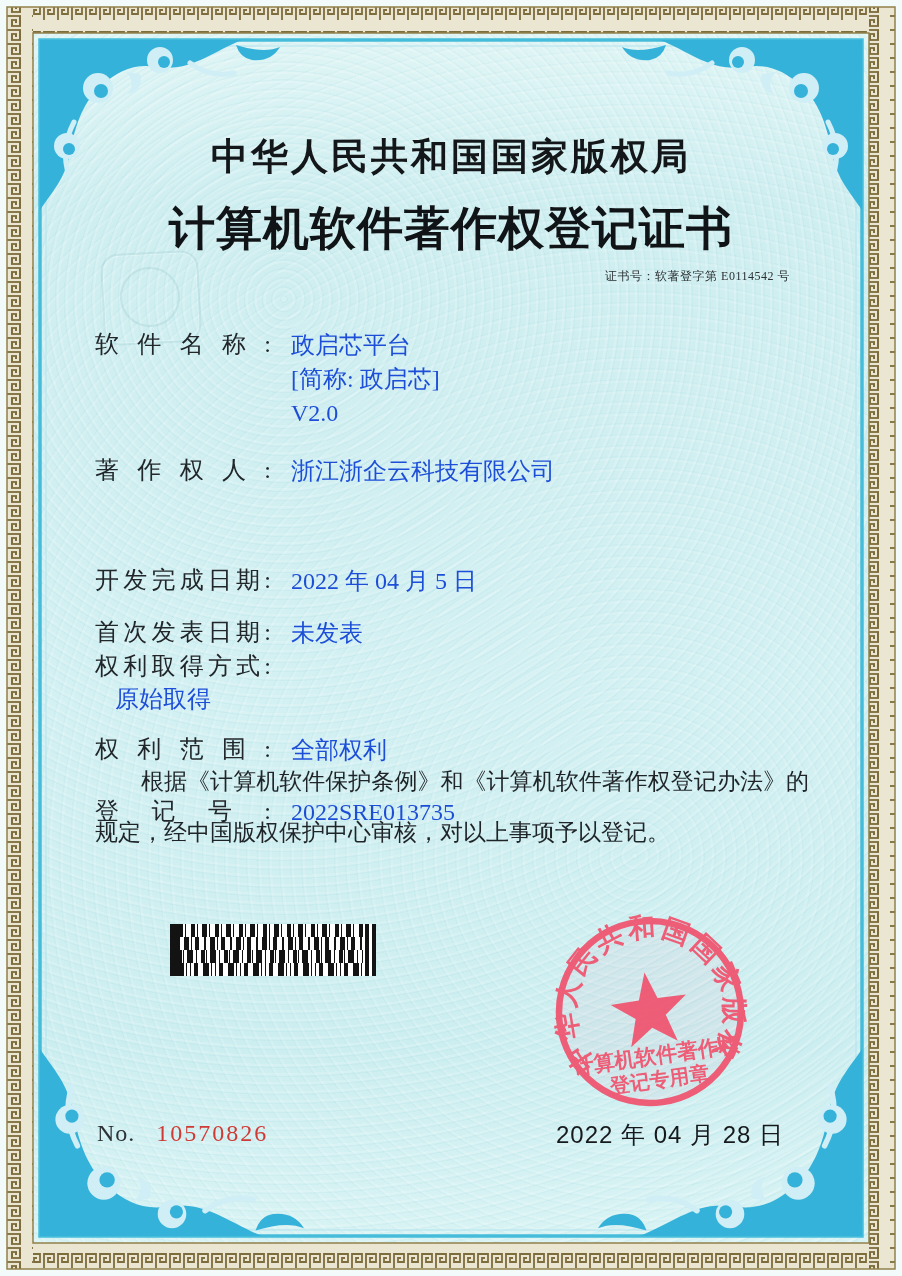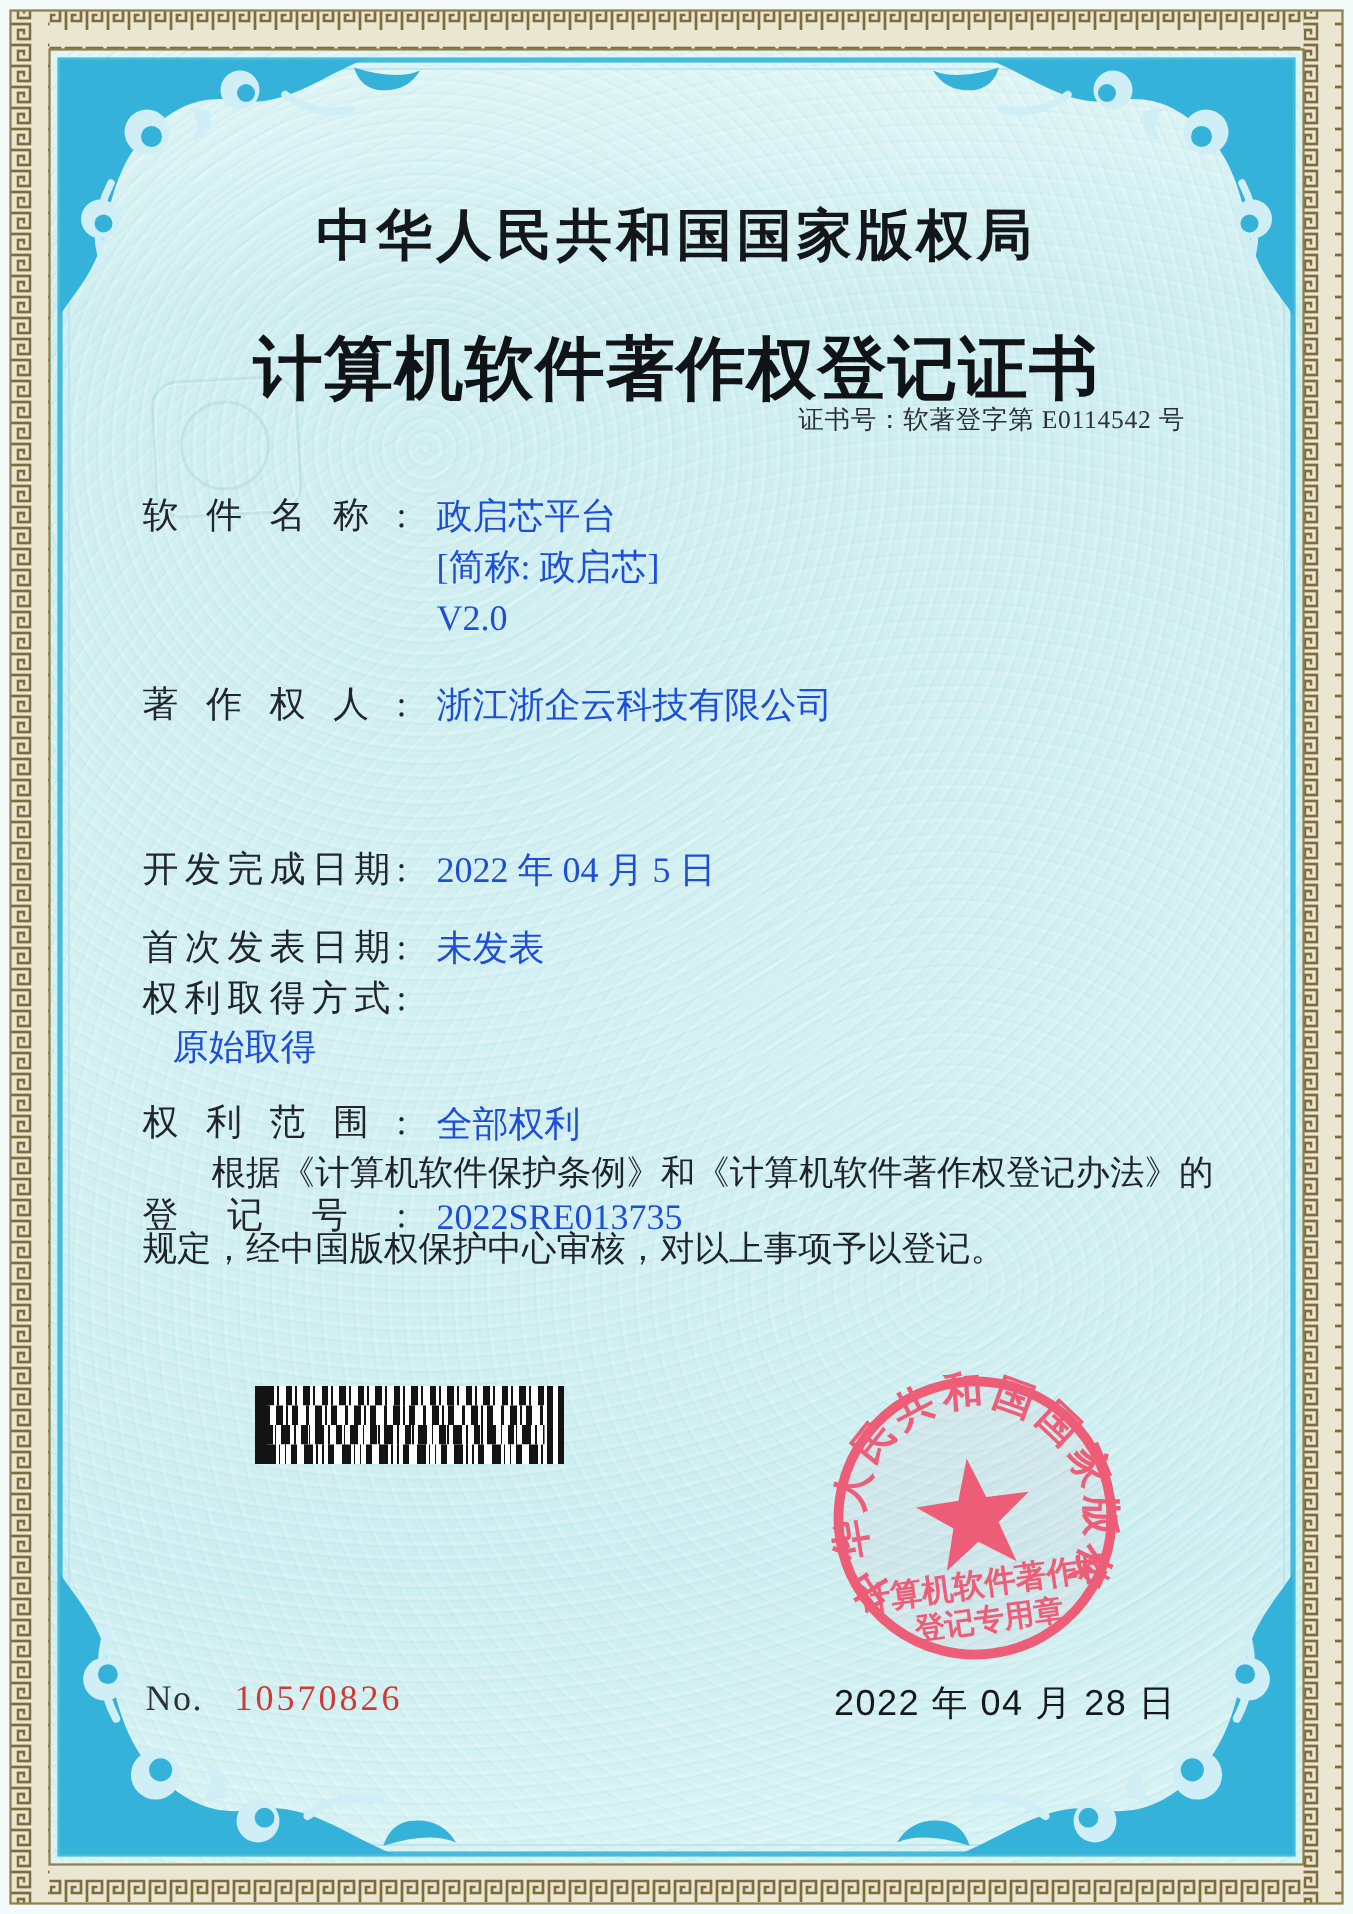--- a/index.html
+++ b/index.html
@@ -25,23 +25,23 @@
     box-shadow:inset 0 0 0 1px rgba(255,255,255,.5);
     opacity:.55;transform:rotate(-3deg);
   }
   .emboss::after{
     content:"";position:absolute;left:16px;top:13px;width:56px;height:56px;
     border:2px solid rgba(145,195,200,.5);border-radius:50%;
   }
   
   .title1{position:absolute;left:0;right:0;top:132px;text-align:center;
     font-size:37px;font-weight:700;letter-spacing:3px;color:#141719;}
-  .title2{position:absolute;left:0;right:0;top:215px;text-align:center;
+  .title2{position:absolute;left:0;right:0;top:198px;text-align:center;
     font-size:46px;font-weight:700;letter-spacing:1px;color:#111417;}
-  .certno{position:absolute;right:112px;top:268px;font-size:17px;letter-spacing:.5px;color:#2a3033;}
+  .certno{position:absolute;right:112px;top:268px;font-size:12px;letter-spacing:.5px;color:#2a3033;}
   
   .fields{position:absolute;left:95px;top:328px;width:714px;}
   .frow{display:flex;align-items:flex-start;}
   .f-label{
     flex:none;width:176px;font-size:24px;line-height:32px;color:#20262a;
     text-align:justify;text-align-last:justify;
   }
   .f-value{margin-left:20px;font-size:24px;line-height:34px;color:#1d4ed8;}
   .f-value .vline{display:block;}
   .m-owner{margin-top:24px;}

